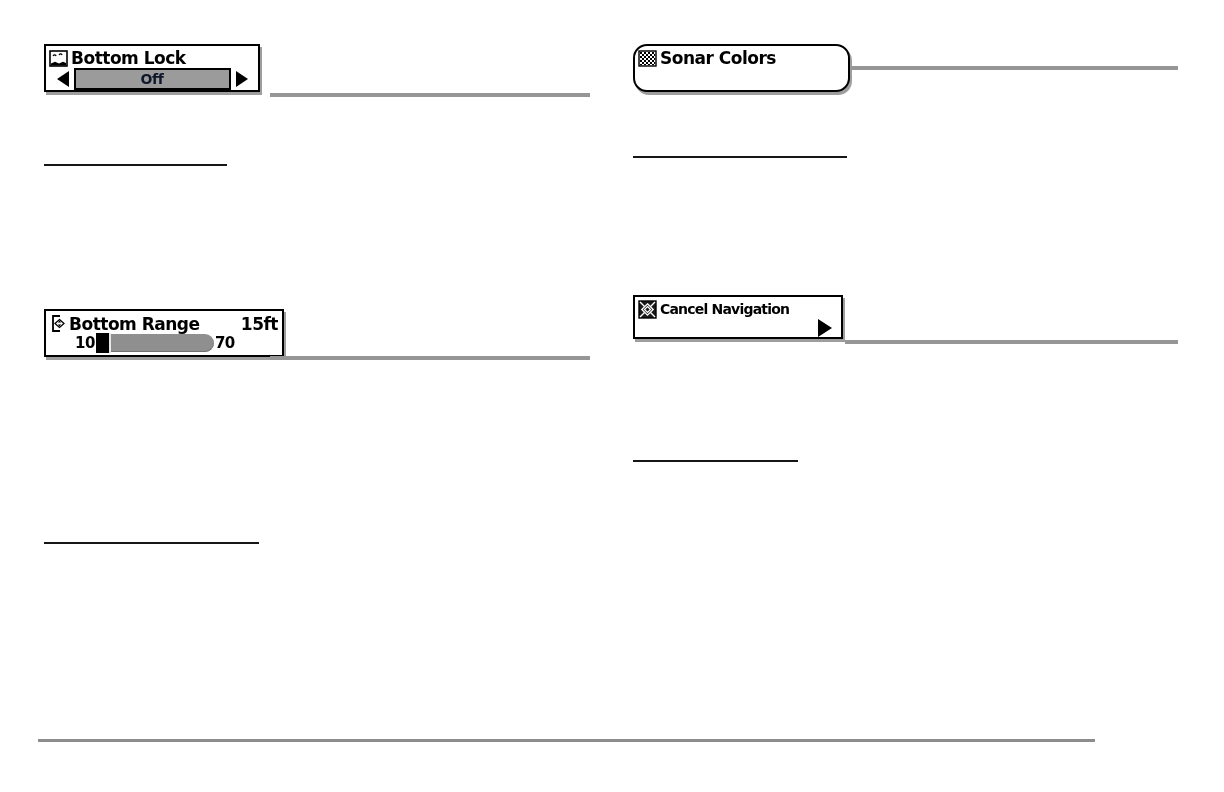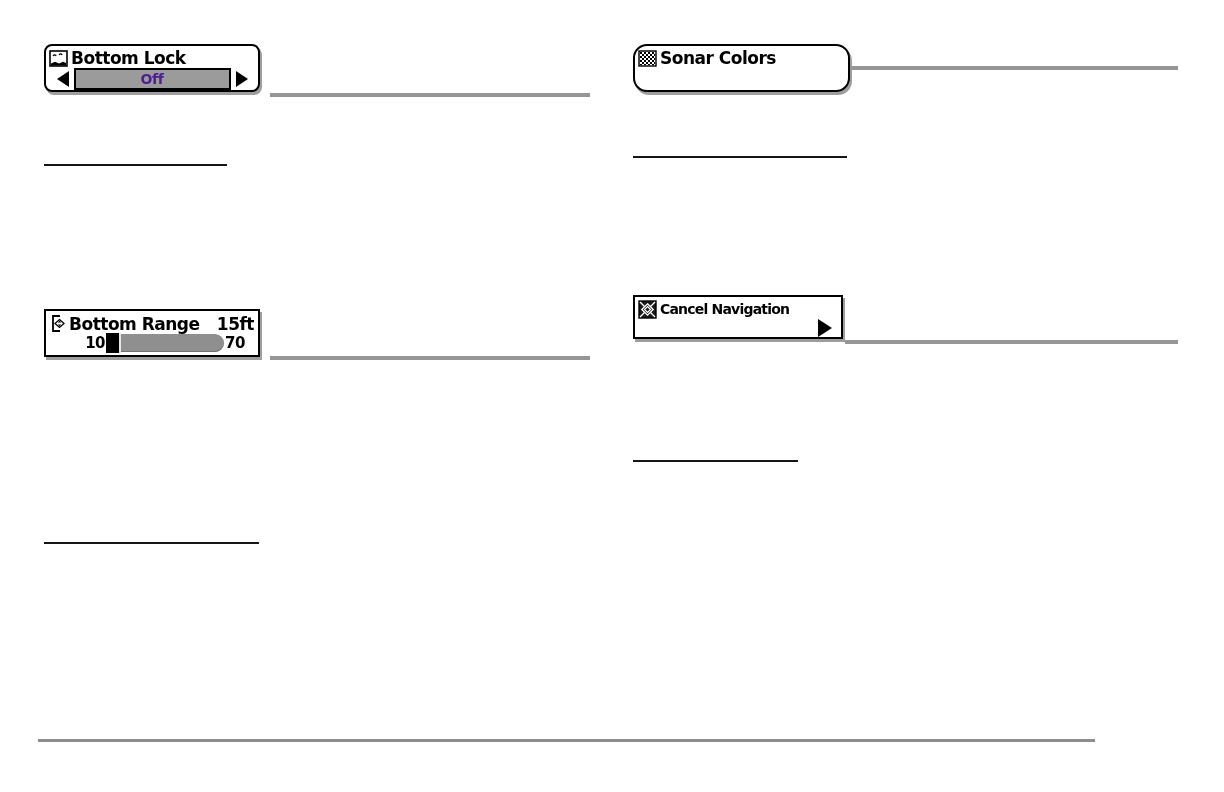--- a/index.html
+++ b/index.html
@@ -21,62 +21,62 @@
   .menu-value-inline{margin-left:auto;letter-spacing:-0.5px;padding-right:1px;}
   .icon{display:inline-flex;flex:0 0 auto;align-items:center;}
   .selector-row{
     display:flex;align-items:center;justify-content:center;gap:5px;height:22px;
   }
   .tri-left{width:0;height:0;border-top:8px solid transparent;border-bottom:8px solid transparent;border-right:12px solid #000;cursor:pointer;}
   .tri-right{width:0;height:0;border-top:8px solid transparent;border-bottom:8px solid transparent;border-left:12px solid #000;cursor:pointer;}
   .value-box{
     width:157px;height:22px;background:#9b9b9b;border:2px solid #000;box-sizing:border-box;
     display:flex;align-items:center;justify-content:center;
-    font-weight:bold;font-size:14px;color:#4c1d95;letter-spacing:-0.3px;
+    font-weight:bold;font-size:14px;color:#0f172a;letter-spacing:-0.3px;
   }
-  .slider-row{display:flex;align-items:center;height:22px;padding-left:26px;justify-content:center;}
+  .slider-row{display:flex;align-items:center;height:22px;padding-left:26px;}
   .slider-num{font-weight:bold;font-size:15px;letter-spacing:-0.5px;}
   .slider-track{
     position:relative;width:118px;height:18px;background:#8f8f8f;
     border-radius:0 9px 9px 0;margin:0 1px;box-shadow:inset 0 -1px 0 #6f6f6f;
   }
   .slider-handle{
     position:absolute;left:0;top:-1px;width:15px;height:20px;background:#000;
     border-right:2px solid #e8e8e8;box-sizing:border-box;cursor:pointer;
   }
   .arrow-row{display:flex;justify-content:flex-end;align-items:center;height:18px;padding-right:6px;}
   .arrow-row .tri-right{border-top-width:9px;border-bottom-width:9px;border-left-width:14px;}
   .rule{position:absolute;}
   .rule-gray{background:#969696;height:4px;}
   .rule-black{background:#161616;height:2px;}
   .rule-footer{background:#8d8d8d;height:3px;}
 </style>
 </head>
 <body>
 
-<div class="menu-box" style="left:44px;top:44px;width:216px;height:48px;border-radius:8px;">
+<div class="menu-box" style="left:44px;top:44px;width:216px;height:48px;">
   <div class="menu-title-row">
     <span class="icon">
       <svg width="19" height="17" viewBox="0 0 19 17">
         <rect x="1" y="1" width="17" height="15" fill="#fff" stroke="#000" stroke-width="1.6"></rect>
         <path d="M4 6 q1.6 -2.4 3.2 0" fill="none" stroke="#000" stroke-width="1.2"></path>
         <path d="M10 5 q1.6 -2.4 3.2 0" fill="none" stroke="#000" stroke-width="1.2"></path>
         <path d="M2 13.5 l4 -1.8 4 1.8 4 -1.8 3 1.2 v2.6 h-15 z" fill="#000"></path>
       </svg>
     </span>
     <span class="menu-label">Bottom Lock</span>
   </div>
   <div class="selector-row">
     <span class="tri-left"></span>
     <span class="value-box">Off</span>
     <span class="tri-right"></span>
   </div>
 </div>
 
-<div class="menu-box" style="left:44px;top:309px;width:216px;height:48px;">
+<div class="menu-box" style="left:44px;top:309px;width:240px;height:48px;">
   <div class="menu-title-row">
     <span class="icon">
       <svg width="17" height="21" viewBox="0 0 17 21">
         <path d="M11 3 H4 V18 H11" fill="none" stroke="#000" stroke-width="1.8"></path>
         <path d="M10.5 6.5 L15 10.5 L10.5 14.5 L6 10.5 Z" fill="#fff" stroke="#000" stroke-width="1.3"></path>
         <path d="M8.9 9.6 L10.5 7.4 L12.1 9.6 Z" fill="#000"></path>
         <path d="M8.9 11.4 L10.5 13.6 L12.1 11.4 Z" fill="#000"></path>
       </svg>
     </span>
     <span class="menu-label">Bottom Range</span>

